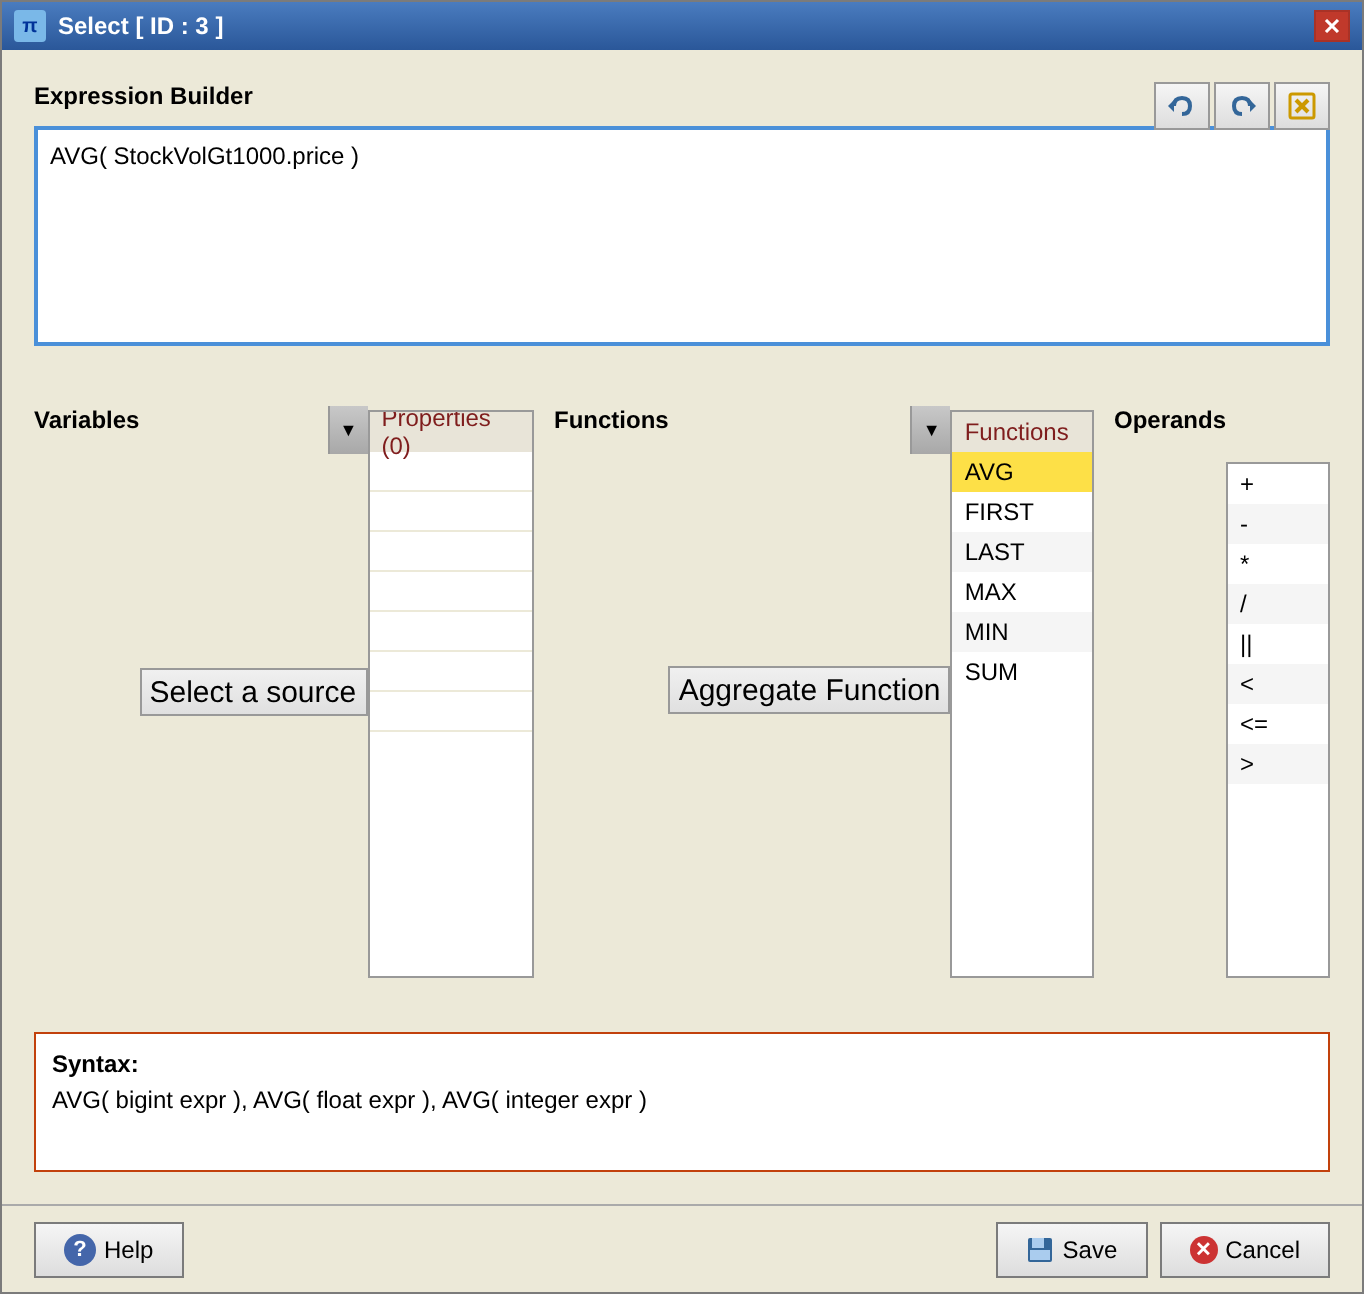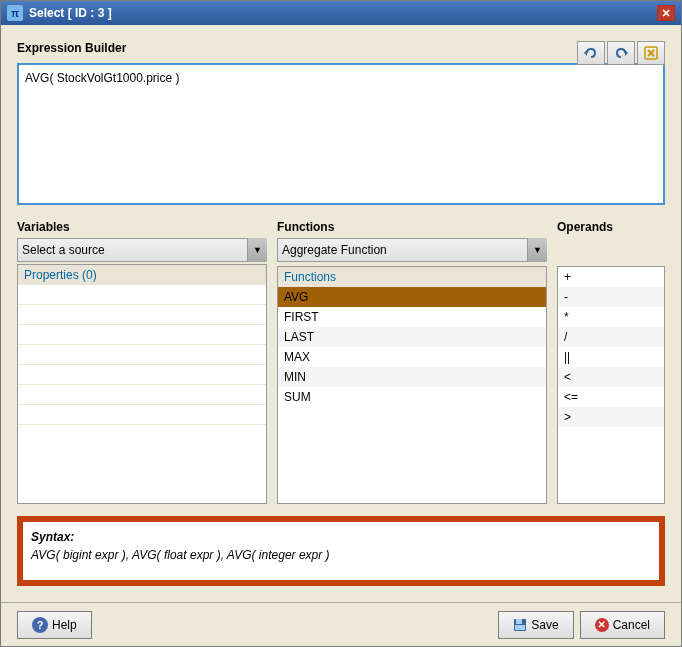--- a/index.html
+++ b/index.html
@@ -59,21 +59,21 @@
       display: flex;
       align-items: center;
       justify-content: center;
       font-weight: bold;
     }
     .content {
       flex: 1;
       padding: 16px;
       display: flex;
       flex-direction: column;
-      gap: 12px;
+      gap: 27px;
     }
     .section-label {
       font-size: 12px;
       font-weight: bold;
       color: #000;
       margin-bottom: 4px;
     }
     .expression-area {
       position: relative;
     }
@@ -96,38 +96,38 @@
       font-size: 14px;
     }
     .expression-header {
       display: flex;
       align-items: center;
       justify-content: space-between;
       margin-bottom: 4px;
     }
     .expression-box {
       width: 100%;
-      height: 142px;
+      height: 110px;
       border: 2px solid #4a90d9;
       background: white;
       padding: 6px;
       font-size: 12px;
       font-family: Arial, sans-serif;
       color: #000;
       resize: none;
       outline: none;
     }
     .panels {
       display: flex;
       gap: 10px;
       flex: 1;
     }
     .panel {
       display: flex;
-      flex-direction: column;
+      flex-direction: row;
     }
     .panel-variables {
       width: 250px;
     }
     .panel-functions {
       flex: 1;
     }
     .panel-operands {
       width: 108px;
     }
@@ -135,21 +135,21 @@
       position: relative;
       display: flex;
       align-items: center;
     }
     .dropdown-wrapper select {
       width: 100%;
       height: 24px;
       border: 1px solid #999;
       background: linear-gradient(to bottom, #f0f0f0, #e0e0e0);
       padding: 0 4px;
-      font-size: 12px;
+      font-size: 15px;
       appearance: none;
       -webkit-appearance: none;
       cursor: pointer;
     }
     .dropdown-arrow {
       position: absolute;
       right: 0;
       top: 0;
       width: 20px;
       height: 24px;
@@ -174,26 +174,26 @@
       cursor: pointer;
       height: 20px;
       display: flex;
       align-items: center;
     }
     .list-item:nth-child(even) {
       background: #f5f5f5;
     }
     .list-item.header {
       background: #e8e4d8;
-      color: #0369a1;
+      color: #7f1d1d;
       font-weight: normal;
       cursor: default;
     }
     .list-item.selected {
-      background: #a16207;
+      background: #fde047;
     }
     .operands-list {
       flex: 1;
       border: 1px solid #999;
       background: white;
       overflow-y: auto;
       margin-top: 28px;
       position: relative;
     }
     .op-item {
@@ -206,25 +206,24 @@
     }
     .op-item:nth-child(even) {
       background: #f5f5f5;
     }
     .functions-dropdown-area {
       margin-bottom: 2px;
       justify-content: flex-end;
     }
     .function-desc {
       background: white;
-      border: 6px solid #c2410c;
+      border: 1px solid #c2410c;
       padding: 8px;
       font-size: 12px;
       height: 70px;
-      font-style: italic;
     }
     .footer {
       height: 44px;
       background: #ece9d8;
       border-top: 1px solid #aaa;
       display: flex;
       align-items: center;
       justify-content: space-between;
       padding: 0 16px;
       flex-shrink: 0;

